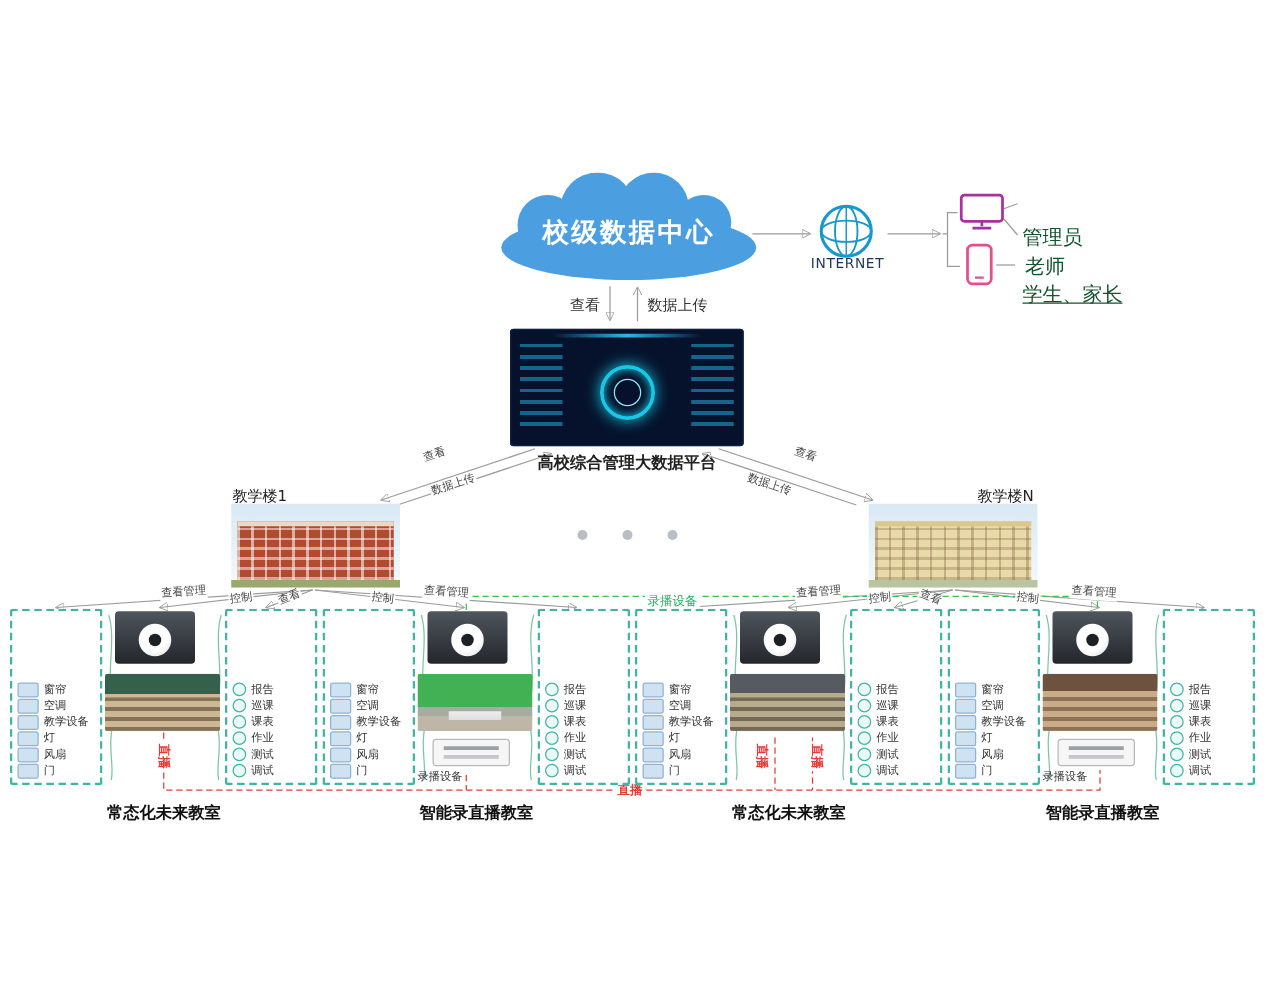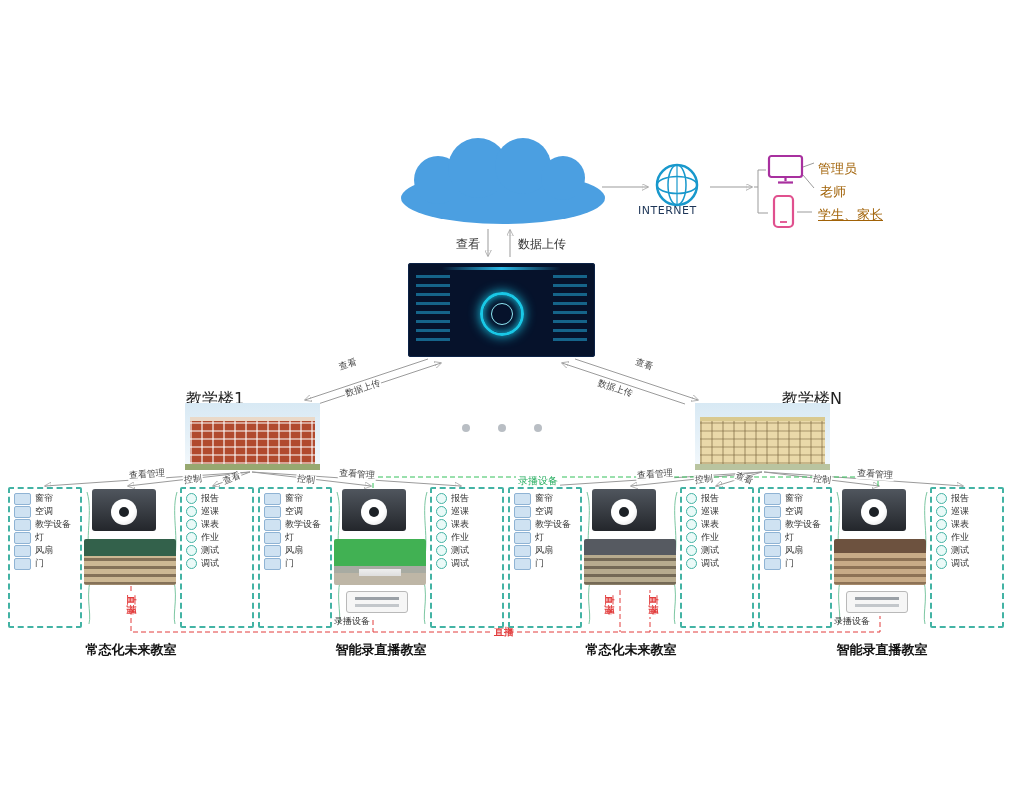--- a/index.html
+++ b/index.html
@@ -11,24 +11,24 @@
   .wires .rdash { stroke:#e23c3c; stroke-dasharray:5 3; }
   .wires .brace { stroke:#7cc7a2; stroke-width:1; }
 
   .abs { position:absolute; }
 
   
   .cloud-wrap { position:absolute; left:388px; top:138px; width:230px; height:92px; }
   .cloud-text { position:absolute; left:398px; top:172px; width:210px; text-align:center;
                 color:#ffffff; font-size:21px; font-weight:bold; letter-spacing:2px; }
 
-  .internet-label { position:absolute; left:638px; top:204px; width:80px; 
+  .internet-label { position:absolute; left:638px; top:204px; width:80px; text-align:center;
                     font-size:11px; color:#1d3557; letter-spacing:.5px; }
 
-  .user-label { position:absolute; font-size:13px; color:#a16207; white-space:nowrap; }
+  .user-label { position:absolute; font-size:16px; color:#14532d; white-space:nowrap;margin-top:20px; }
 
   .lbl { position:absolute; font-size:12px; color:#333; white-space:nowrap; }
   .slbl { position:absolute; font-size:9px; color:#444; white-space:nowrap; background:#fff;
           padding:0 1px; line-height:1.1; transform-origin:center; }
 
   
   .dash { position:absolute; left:408px; top:263px; width:187px; height:94px;
           background:#06122b; border-radius:3px; box-shadow:0 0 0 1px #0c2246 inset; }
   .dash .topline { position:absolute; top:4px; left:18%; right:18%; height:3px;
                    background:linear-gradient(90deg,transparent,#2ab9e8,transparent); }
@@ -50,30 +50,30 @@
   .bldg-red .body { background:
       repeating-linear-gradient(90deg, rgba(255,255,255,.55) 0 2px, transparent 2px 11px),
       repeating-linear-gradient(0deg, rgba(255,255,255,.5) 0 2px, transparent 2px 8px),
       #b14a2e; border-top:4px solid #ead9c8; }
   .bldg-tan .body { background:
       repeating-linear-gradient(90deg, rgba(120,100,60,.35) 0 2px, transparent 2px 11px),
       repeating-linear-gradient(0deg, rgba(120,100,60,.3) 0 2px, transparent 2px 8px),
       #ead9a9; border-top:4px solid #d9c98f; }
   .bldg .ground { position:absolute; left:0; right:0; bottom:0; height:6px; background:#97a870; }
   .bldg-tan .ground { background:#b9c4a0; }
-  .bldg-label { position:absolute; font-size:16px; color:#222; white-space:nowrap; }
+  .bldg-label { position:absolute; font-size:12px; color:#222; white-space:nowrap; }
 
   .dots { position:absolute; left:462px; top:424px; width:80px; display:flex; justify-content:space-between; }
   .dots span { width:8px; height:8px; border-radius:50%; background:#b9bec4; }
 
   
   .cluster { position:absolute; top:487px; width:246px; height:141px; }
   .panel { position:absolute; top:0; width:74px; height:141px; border:2px dashed #43b3a4;
            border-radius:2px; background:#fff; display:flex; flex-direction:column;
-           justify-content:flex-start; padding:3px 4px; }
+           justify-content:flex-end; padding:3px 4px; }
   .devbox { left:0; } .funcbox { left:172px; }
   .prow { display:flex; align-items:center; gap:4px; }
   .dicon { width:17px; height:12px; background:#cfe2f2; border:1px solid #8fb3d4; border-radius:2px; flex:none; }
   .ficon { width:11px; height:11px; background:#eafaf8; border:1px solid #43b3a4; border-radius:50%; flex:none; }
   .prow .txt { font-size:9px; color:#333; white-space:nowrap; }
   .cam { position:absolute; left:84px; top:2px; width:64px; height:42px;
          background:linear-gradient(#50565e,#23262b); border-radius:3px; }
   .cam::before { content:""; position:absolute; left:50%; top:55%; width:26px; height:26px;
                  transform:translate(-50%,-50%); border-radius:50%;
                  background:radial-gradient(circle at 40% 35%, #ffffff 0 55%, #d8d8d8); }
@@ -166,20 +166,21 @@
     <svg width="230" height="92" viewBox="0 0 230 92">
       <g fill="#4b9fe1">
         <ellipse cx="115" cy="60" rx="102" ry="26"></ellipse>
         <circle cx="50" cy="42" r="24"></circle>
         <circle cx="90" cy="30" r="30"></circle>
         <circle cx="135" cy="28" r="28"></circle>
         <circle cx="175" cy="40" r="22"></circle>
       </g>
     </svg>
   </div>
+  <div class="cloud-text">校级数据中心</div>
 
   <div class="abs" style="left:654px;top:162px;">
     <svg width="46" height="46" viewBox="0 0 46 46">
       <g stroke="#1898cc" fill="none">
         <circle cx="23" cy="23" r="20" stroke-width="2.5" fill="#ffffff"></circle>
         <ellipse cx="23" cy="23" rx="9" ry="20" stroke-width="1.5"></ellipse>
         <ellipse cx="23" cy="23" rx="20" ry="8.5" stroke-width="1.5"></ellipse>
         <line x1="23" y1="3" x2="23" y2="43" stroke-width="1.2"></line>
       </g>
     </svg>
@@ -209,20 +210,21 @@
 
   <div class="lbl" style="left:456px;top:236px;">查看</div>
   <div class="lbl" style="left:518px;top:236px;">数据上传</div>
 
   <div class="dash">
     <div class="topline"></div>
     <div class="bars-l"></div>
     <div class="bars-r"></div>
     <div class="ring"></div>
   </div>
+  <div class="dash-caption">高校综合管理大数据平台</div>
 
   <div class="slbl" style="left:338px;top:360px;transform:rotate(-18deg);">查看</div>
   <div class="slbl" style="left:344px;top:384px;transform:rotate(-18deg);">数据上传</div>
   <div class="slbl" style="left:634px;top:360px;transform:rotate(18deg);">查看</div>
   <div class="slbl" style="left:596px;top:384px;transform:rotate(18deg);">数据上传</div>
 
   <div class="bldg-label" style="left:186px;top:389px;">教学楼1</div>
   <div class="bldg bldg-red" style="left:185px;top:403px;">
     <div class="sky"></div>
     <div class="body"></div>

